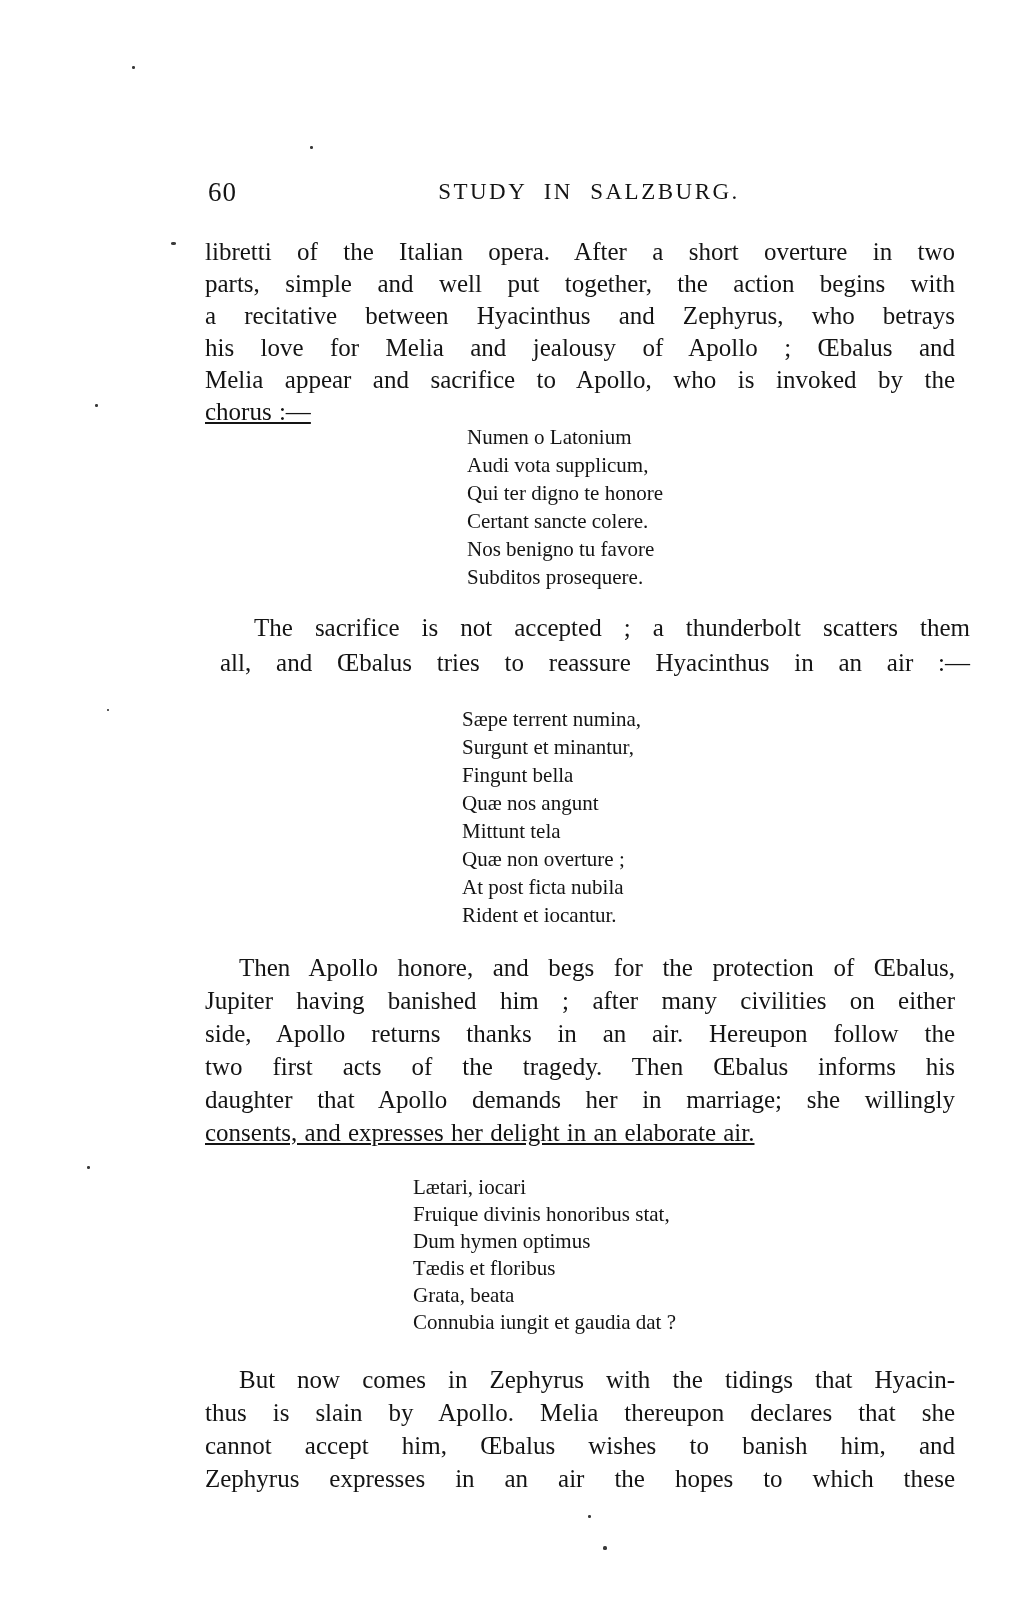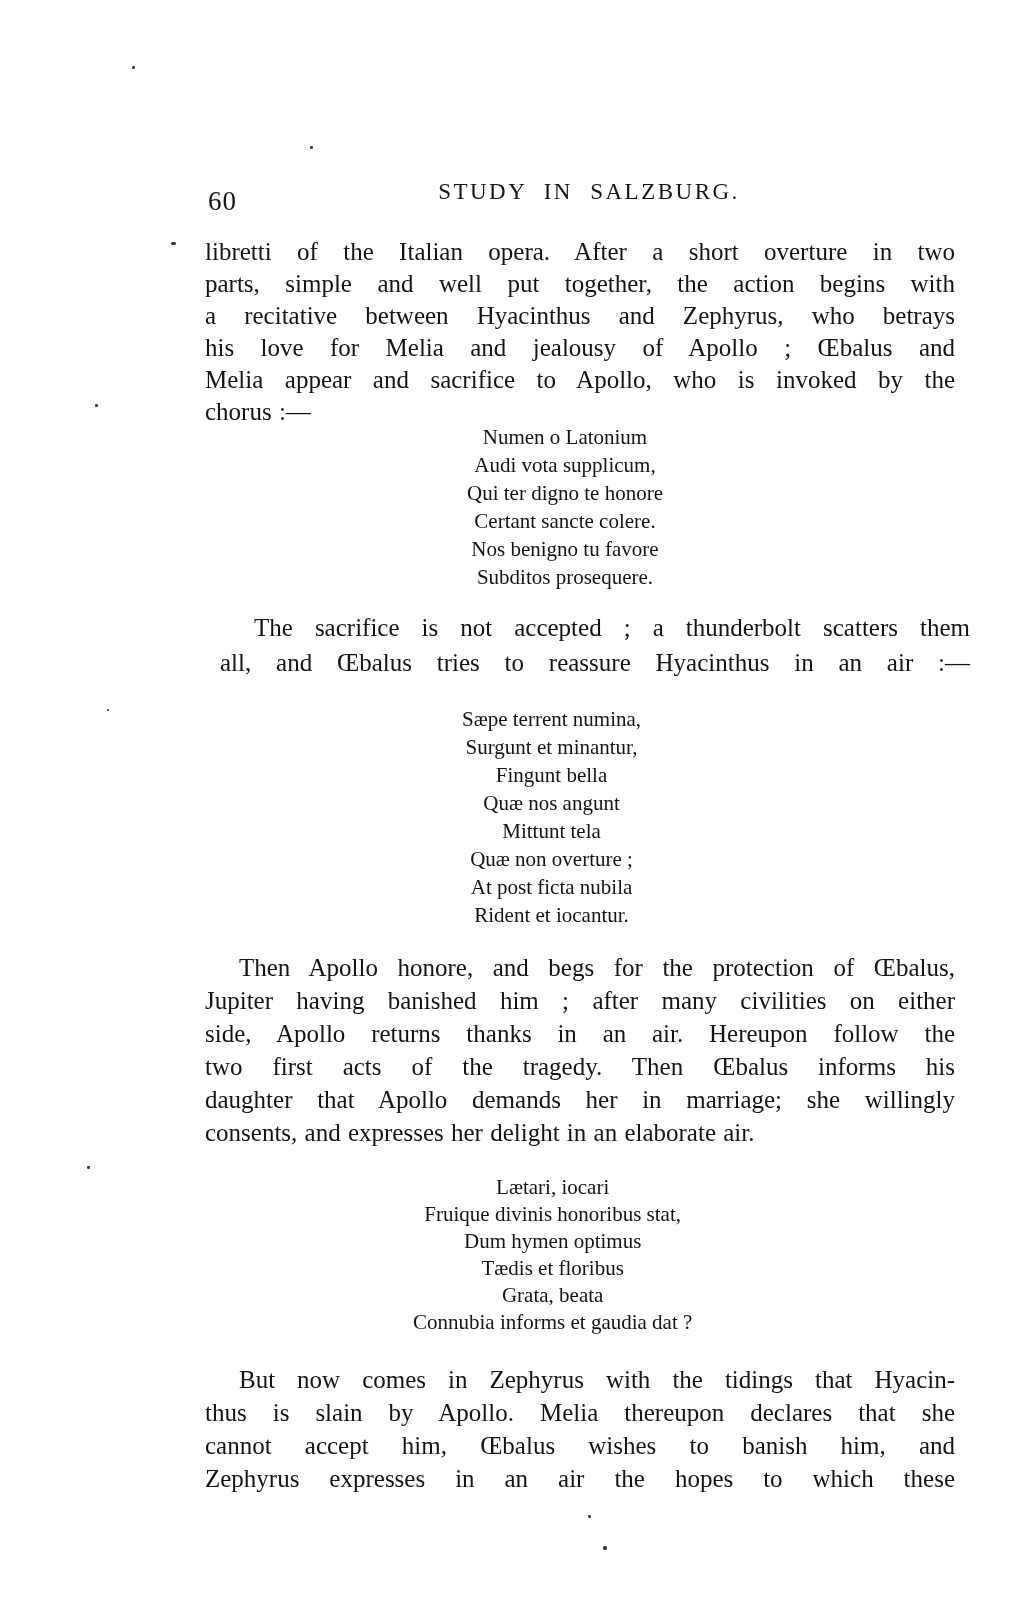--- a/index.html
+++ b/index.html
@@ -6,48 +6,48 @@
   .page{
     position:relative;
     width:1036px;height:1600px;
     background:#ffffff;
     color:#141414;
     font-family:"Liberation Serif","DejaVu Serif",serif;
     overflow:hidden;
   }
   .pagenum{
     position:absolute;left:208px;top:179px;
-    font-size:27px;line-height:27px;letter-spacing:1px;margin-top:9px;
+    font-size:27px;line-height:27px;letter-spacing:1px;
   }
   .running-title{
     position:absolute;left:215px;top:180px;width:748px;
     text-align:center;
     font-size:23px;line-height:24px;
     letter-spacing:2.5px;word-spacing:9px;
     font-weight:normal;
   }
   .block{position:absolute;left:205px;width:750px;}
   .para{font-size:25px;}
   .ln{
     text-align:justify;
     -moz-text-align-last:justify;
     text-align-last:justify;
     word-spacing:1px;
   }
-  .ln.left{text-align:left;text-align-last:left;}
+  .ln.left{text-align:left;text-align-last:left;text-decoration:underline;}
   .ln.indent{text-indent:34px;}
   .p1{top:236px;}  .p1 .ln{line-height:32px;}
   .p2{top:610px;margin-left:15px;}  .p2 .ln{line-height:35px;}
   .p3{top:951px;}  .p3 .ln{line-height:33px;}
   .p4{top:1363px;} .p4 .ln{line-height:33px;}
   .verse{width:auto;font-size:21px;}
   .v1{left:467px;top:423px;}
   .v2{left:462px;top:705px;}
   .v3{left:413px;top:1174px;}
-  .vln{line-height:28px;text-align:center;white-space:nowrap;}
+  .vln{line-height:28px;text-align:left;white-space:nowrap;}
   .v3 .vln{line-height:27px;}
   .speck{position:absolute;background:#3a3a3a;border-radius:40%;display:block;}
   .sp1{left:132px;top:66px;width:3px;height:3px;}
   .sp2{left:310px;top:146px;width:3px;height:3px;}
   .sp3{left:171px;top:242px;width:5px;height:3px;}
   .sp4{left:95px;top:404px;width:3px;height:3px;}
   .sp5{left:107px;top:709px;width:2px;height:2px;}
   .sp6{left:87px;top:1166px;width:3px;height:3px;}
   .sp7{left:588px;top:1515px;width:3px;height:3px;}
   .sp8{left:603px;top:1546px;width:4px;height:4px;}
@@ -102,21 +102,21 @@
     <div class="ln">daughter that Apollo demands her in marriage; she willingly</div>
     <div class="ln left">consents, and expresses her delight in an elaborate air.</div>
   </div>
 
   <div class="block verse v3">
     <div class="vln">Lætari, iocari</div>
     <div class="vln">Fruique divinis honoribus stat,</div>
     <div class="vln">Dum hymen optimus</div>
     <div class="vln">Tædis et floribus</div>
     <div class="vln">Grata, beata</div>
-    <div class="vln">Connubia informs et gaudia dat ?</div>
+    <div class="vln">Connubia iungit et gaudia dat ?</div>
   </div>
 
   <div class="block para p4">
     <div class="ln indent">But now comes in Zephyrus with the tidings that Hyacin-</div>
     <div class="ln">thus is slain by Apollo. Melia thereupon declares that she</div>
     <div class="ln">cannot accept him, Œbalus wishes to banish him, and</div>
     <div class="ln">Zephyrus expresses in an air the hopes to which these</div>
   </div>
 
   <i class="speck sp1"></i>

